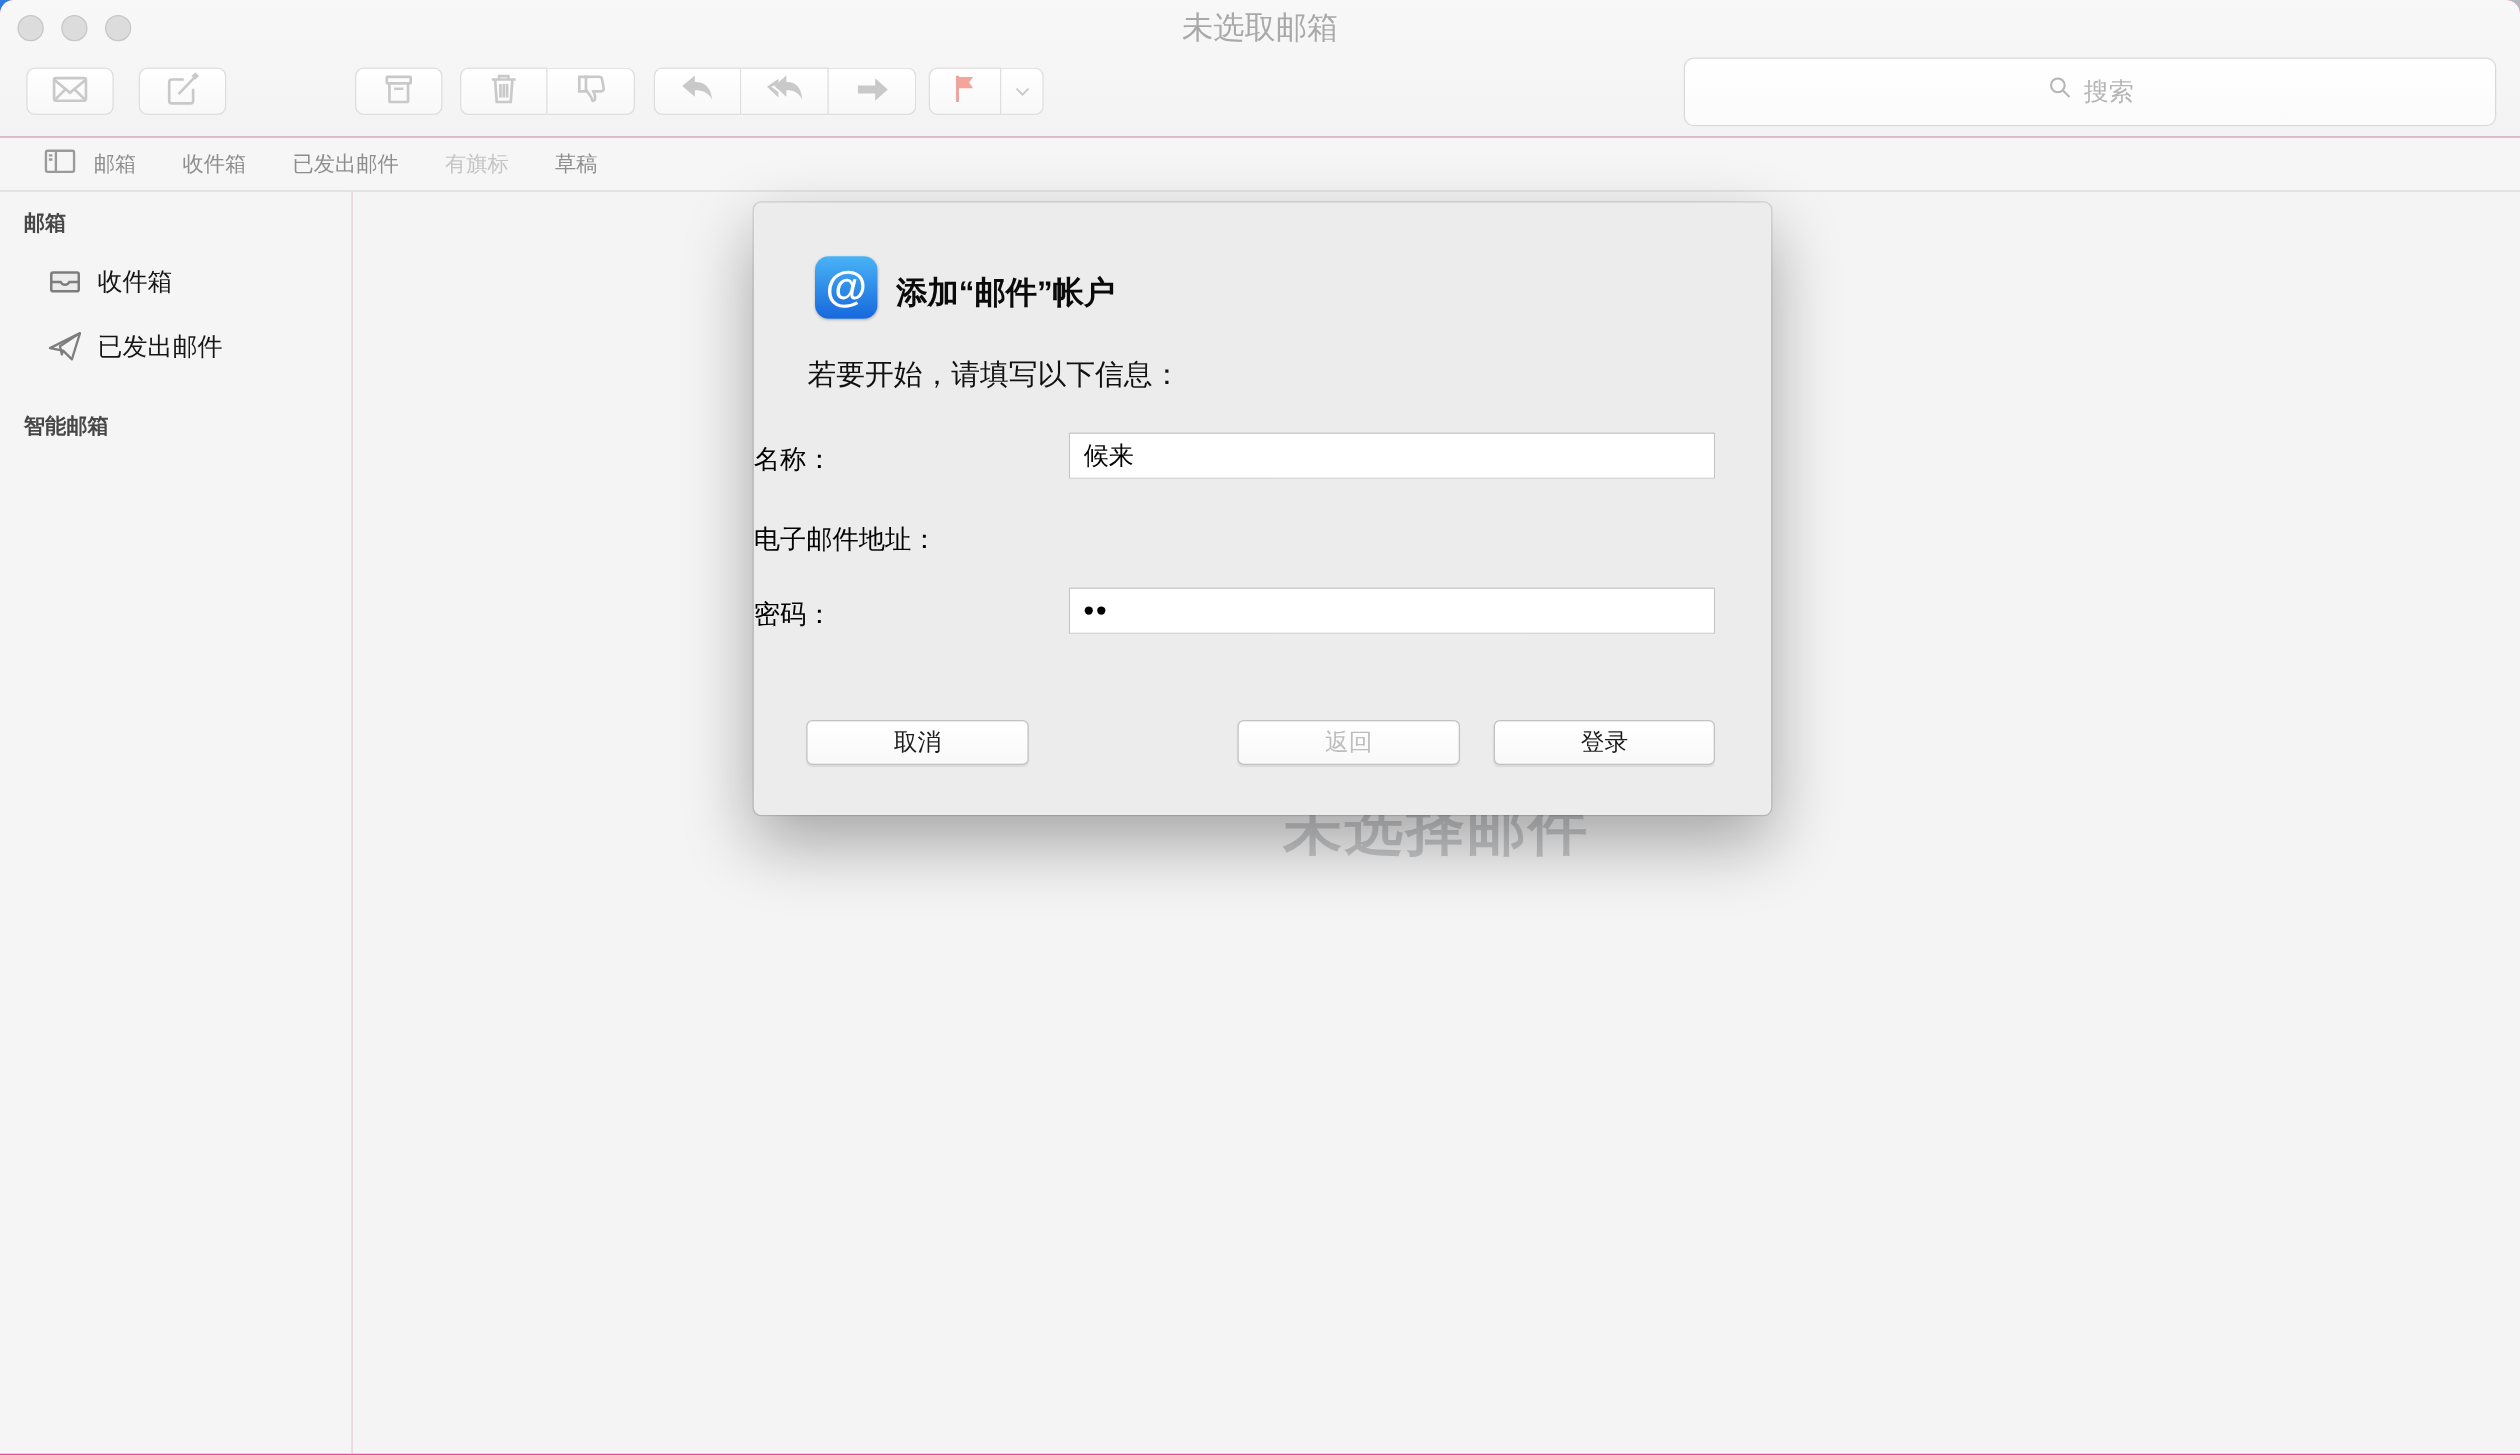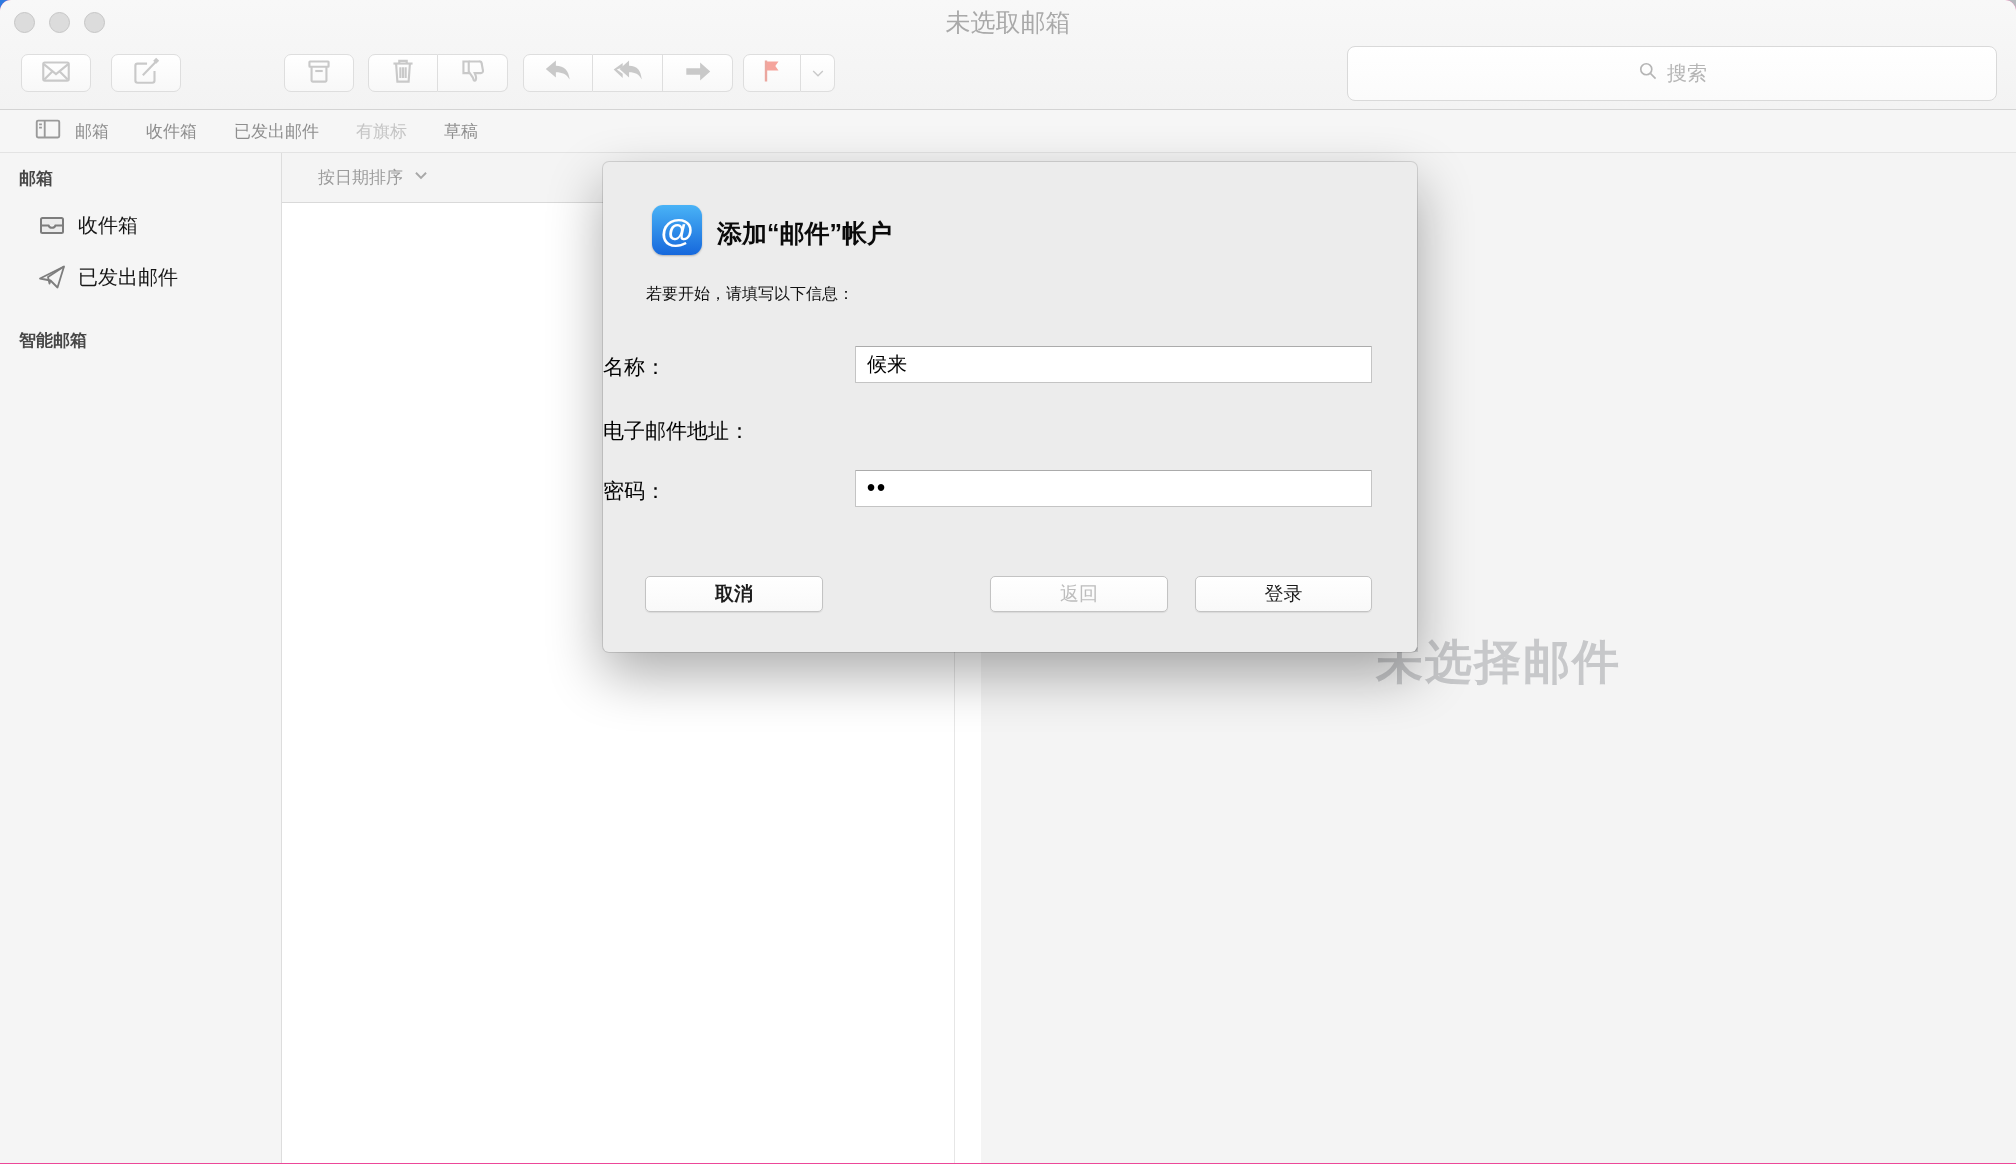--- a/index.html
+++ b/index.html
@@ -66,38 +66,38 @@
     box-shadow:0 0 0 1px rgba(0,0,0,0.12), 0 22px 55px rgba(0,0,0,0.33);
   }
   .dlg-app-icon {
     position:absolute; left:49px; top:43px; width:50px; height:50px; border-radius:11px;
     background:linear-gradient(#49b3f6,#1668dc);
     color:#ffffff; font-size:34px; font-weight:bold;
     display:flex; align-items:center; justify-content:center;
     box-shadow:0 1px 2px rgba(0,0,0,0.25);
   }
   .dlg-title { position:absolute; left:114px; top:55px; font-size:25px; font-weight:bold; color:#0a0a0a; }
-  .dlg-subtitle { position:absolute; left:43px; top:122px; font-size:16px; color:#111111; }
+  .dlg-subtitle { position:absolute; left:43px; top:122px; font-size:23px; color:#111111; }
   .dlg-label { position:absolute; width:240px; text-align:left; font-size:21px; color:#000000; }
   .dlg-input {
     position:absolute; left:252px; width:517px; height:37px;
     border:1px solid #c4c4c4; border-top-color:#ababab; border-radius:1px;
     background:#ffffff; font-size:20px; color:#000000; padding:0 11px;
     font-family:"Liberation Sans", sans-serif; outline:none;
   }
   .dlg-input.pw { font-size:23px; font-weight:bold; letter-spacing:2px; }
   .dlg-btn {
     position:absolute; top:414px; width:178px; height:36px;
     background:linear-gradient(#ffffff,#f9f9f9); border:1px solid #c3c3c3; border-radius:5px;
     font-size:19px; color:#1c1c1c; font-family:"Liberation Sans", sans-serif;
     box-shadow:0 1px 1px rgba(0,0,0,0.08);
     display:flex; align-items:center; justify-content:center;
   }
   .dlg-btn.disabled { color:#bdbdbd; }
-  .btn-cancel { left:42px;font-weight:bold; }
+  .btn-cancel { left:42px; }
   .btn-back { left:387px; }
   .btn-login { left:592px; width:177px; }
 </style>
 </head>
 <body>
 
 <div class="window">
 
   <div class="chrome-top">
     <div class="titlebar">
@@ -260,31 +260,20 @@
                 <path d="M4,17.5 L28,5.5 L21.5,26.5 L14.5,19.5 Z"></path>
                 <path d="M28,5.5 L12,16 L13.5,22.5 L14.5,19.5"></path>
               </g>
             </svg>
         </span>
         <span>已发出邮件</span>
       </div>
       <div class="side-header side-header-smart">智能邮箱</div>
     </div>
 
-    <div class="msglist">
-      <div class="sort-header">
-        <span>按日期排序</span>
-        <span>
-          <svg width="18" height="18" viewBox="0 0 32 32">
-              <path d="M7,12 l9,9 9,-9" stroke="#a8a8a8" stroke-width="3.4" fill="none"></path>
-            </svg>
-        </span>
-      </div>
-      <div class="gutter-line"></div>
-    </div>
 
     <div class="msgview">
       <div class="watermark">未选择邮件</div>
     </div>
   </div>
 
   <div class="dialog">
     <div class="dlg-app-icon">@</div>
     <div class="dlg-title">添加“邮件”帐户</div>
     <div class="dlg-subtitle">若要开始，请填写以下信息：</div>

